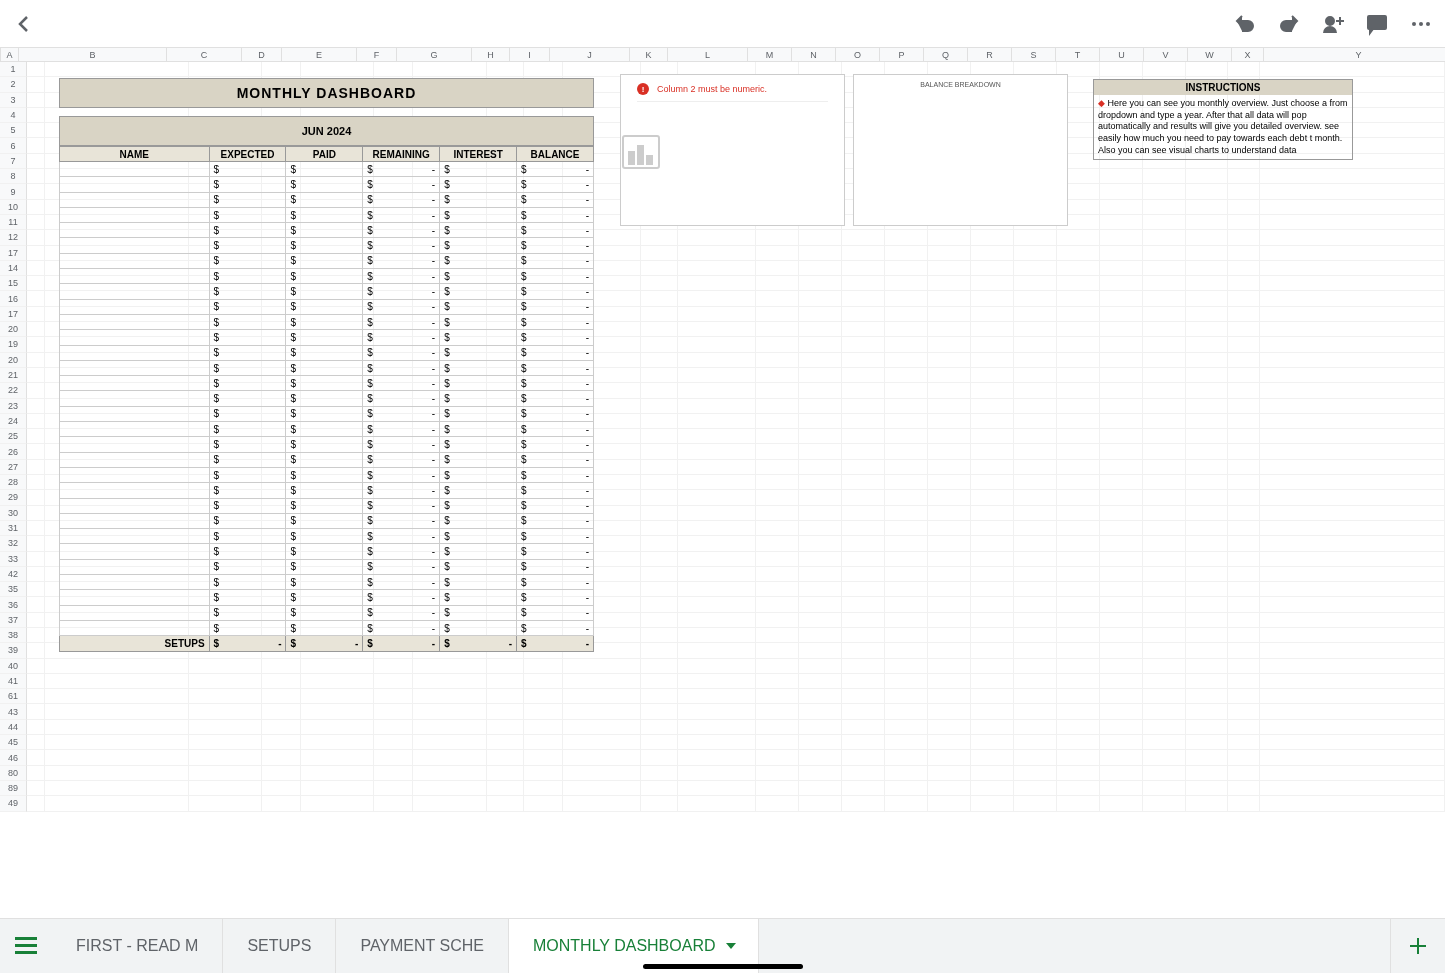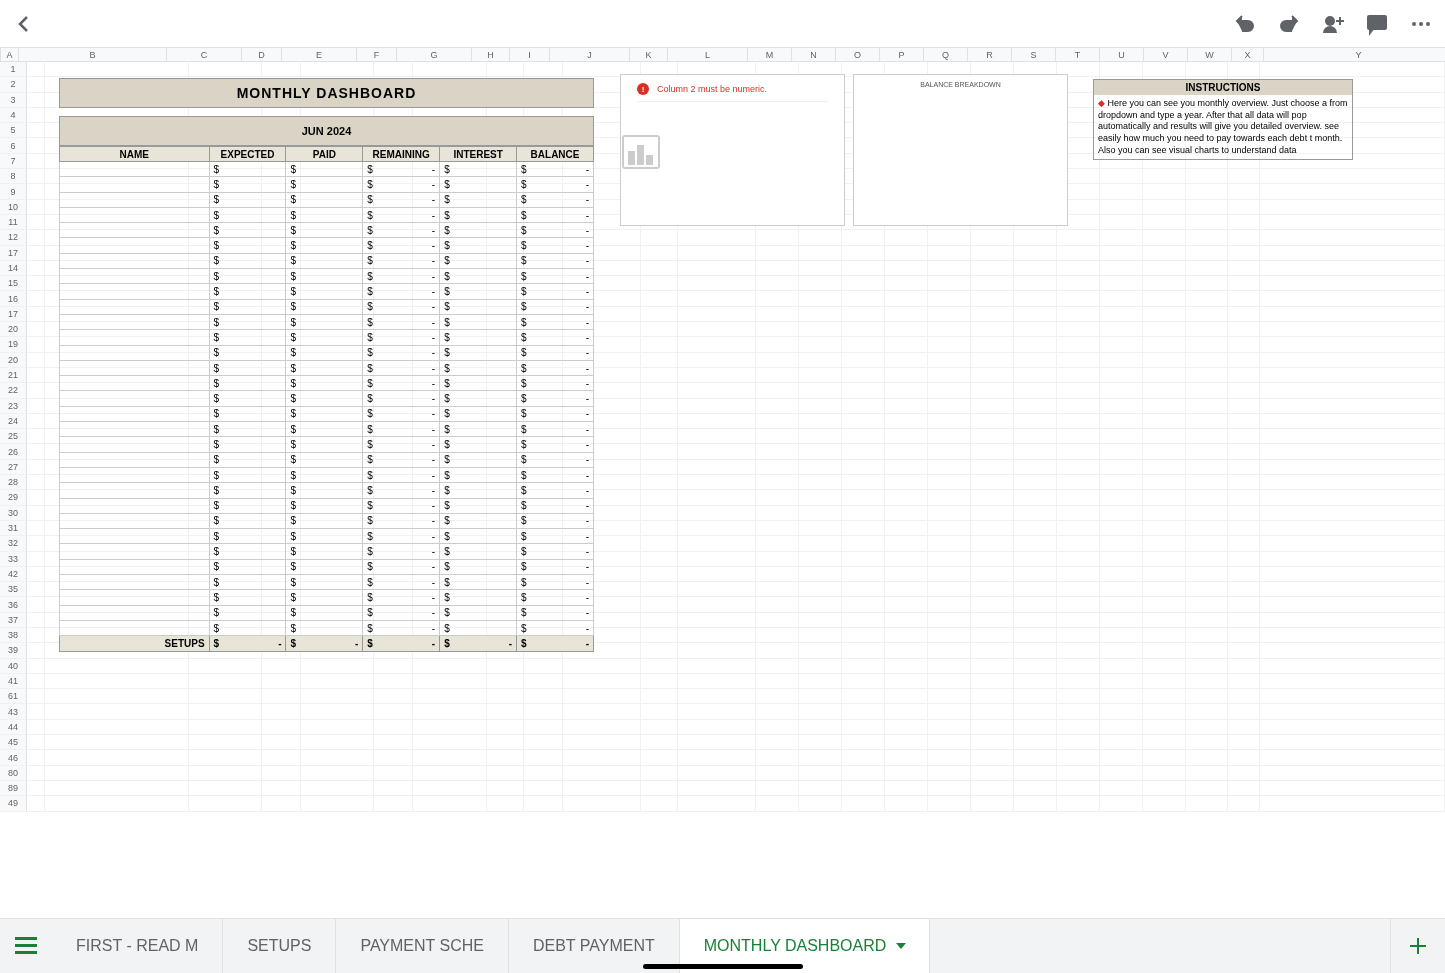--- a/index.html
+++ b/index.html
@@ -2637,23 +2637,20 @@
   <div id="tabs-container" style="display:flex;">
       <div class="tab">
         <span>FIRST - READ M</span>
       </div>
       <div class="tab">
         <span>SETUPS</span>
       </div>
       <div class="tab">
         <span>PAYMENT SCHE</span>
       </div>
-      <div class="tab">
-        <span>DEBT PAYMENT</span>
-      </div>
       <div class="tab active wide">
         <span>MONTHLY DASHBOARD</span>
         <span class="tab-arrow"></span>
       </div>
     </div>
   <div class="add-tab">
     <svg width="22" height="22" viewBox="0 0 22 22" stroke="#188038" stroke-width="2">
         <line x1="11" y1="3" x2="11" y2="19"></line>
         <line x1="3" y1="11" x2="19" y2="11"></line>
       </svg>

